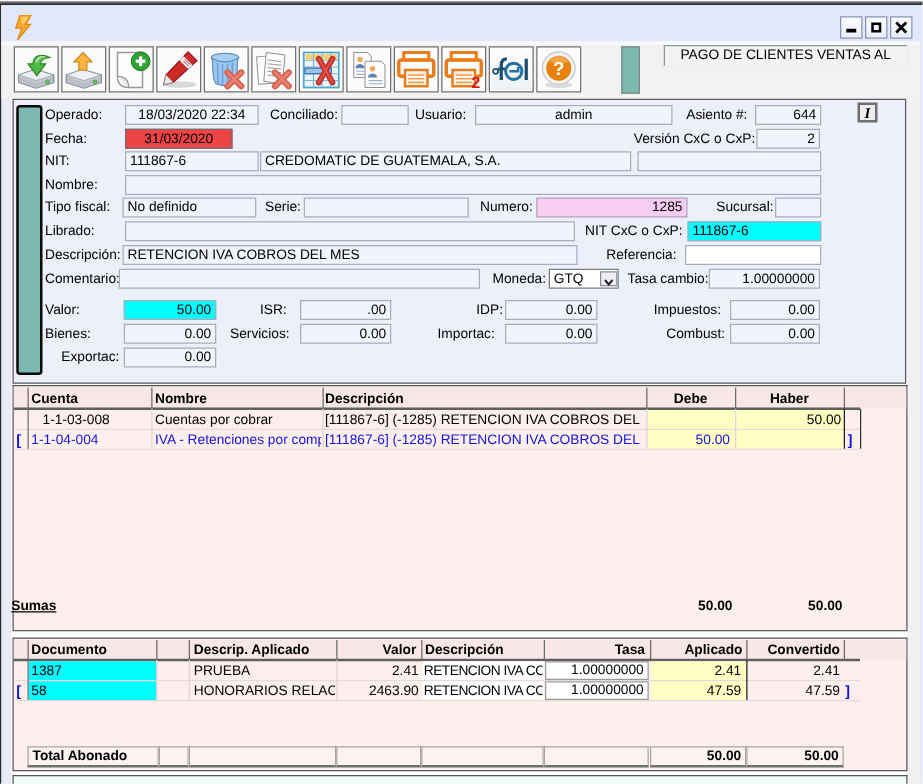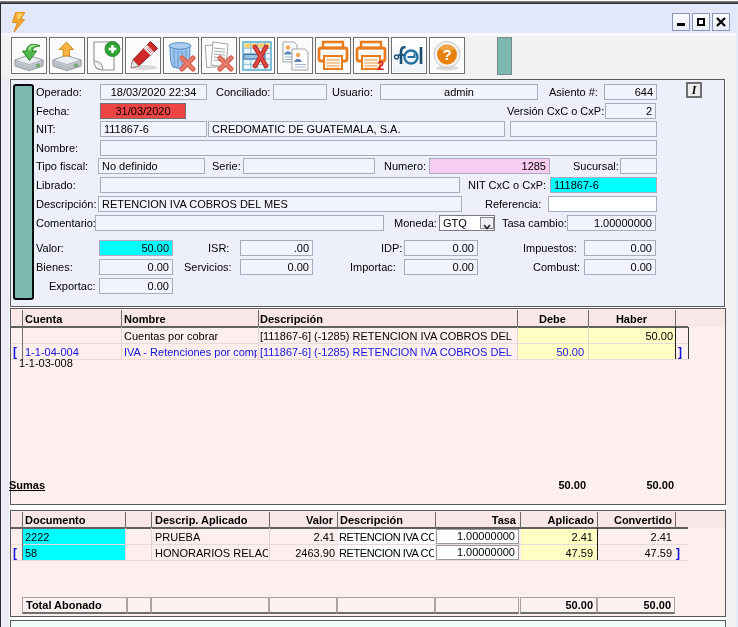--- a/index.html
+++ b/index.html
@@ -216,20 +216,21 @@
     <circle cx="16" cy="14.5" r="13" fill="#F2F2F0" stroke="#C8C8C8" stroke-width="1"></circle>
     <circle cx="16" cy="14.5" r="10" fill="#E8820C"></circle>
     <path d="M8 9 A10 10 0 0 1 24 9 Q16 13 8 9 Z" fill="#F5A64D" opacity="0.9"></path>
     <text x="16" y="20" font-size="15" font-weight="bold" fill="#FFF" text-anchor="middle" font-family="Liberation Sans">?</text>
   </svg>
       </div>
   </div>
 
   <div class="abs" style="left:497px;top:37px;width:15px;height:38px;background:#7CB7B0;border:1px solid #7B8A88;"></div>
 
+  <div class="abs" style="left:531px;top:36px;width:195px;height:17px;background:#F4F3F1;border:1px solid;border-color:#8E959E #ECECEC #ECECEC #8E959E;font-size:11px;line-height:15px;text-align:center;">PAGO DE CLIENTES VENTAS AL</div>
 
   <div class="abs" style="left:9px;top:79px;width:717px;height:548px;background:#FFFFFF;"></div>
 
   <div class="abs" style="left:10px;top:79px;width:715px;height:228px;background:#EDEFFA;border:1px solid #58585C;"></div>
   <div class="abs" style="left:13px;top:84px;width:21px;height:216px;background:#7CB9B1;border:2px solid #0A0A0A;border-radius:3px;"></div>
   <div id="formfields">
 
   <div class="lb" style="left:36px;top:86px;">Operado:</div>
   <div class="fld c" style="left:100px;top:84px;width:107px;">18/03/2020 22:34</div>
   <div class="lb" style="left:216px;top:86px;">Conciliado:</div>
@@ -327,21 +328,21 @@
   <div class="rsep" style="left:11px;top:343px;width:677px;"></div>
   <div class="rsep" style="left:11px;top:359px;width:677px;"></div>
   <div class="gsep" style="left:22px;top:327px;height:32px;background:#6F6F6F;"></div>
   <div class="lsep" style="left:121px;top:327px;height:32px;"></div>
   <div class="lsep" style="left:258px;top:327px;height:32px;"></div>
   <div class="lsep" style="left:517px;top:327px;height:32px;"></div>
   <div class="lsep" style="left:588px;top:327px;height:32px;"></div>
   <div class="gsep" style="left:675px;top:327px;height:32px;background:#1F1F1F;"></div>
   <div class="gsep" style="left:688px;top:327px;height:32px;background:#3A3A3A;"></div>
 
-  <div class="cell" style="left:19px;top:330px;margin-top:27px;">1-1-03-008</div>
+  <div class="cell" style="left:34px;top:330px;">1-1-03-008</div>
   <div class="cell" style="left:124px;top:330px;width:133px;">Cuentas por cobrar</div>
   <div class="cell" style="left:260px;top:330px;width:256px;">[111867-6] (-1285) RETENCION IVA COBROS DEL</div>
   <div class="cell r" style="left:589px;top:330px;width:84px;">50.00</div>
 
   <div class="cell b" style="left:13px;top:345px;color:#1414E0;font-size:12px;">[</div>
   <div class="cell" style="left:25px;top:346px;color:#1414E0;">1-1-04-004</div>
   <div class="cell" style="left:124px;top:346px;width:133px;color:#1414E0;">IVA - Retenciones por compe</div>
   <div class="cell" style="left:260px;top:346px;width:256px;color:#1414E0;">[111867-6] (-1285) RETENCION IVA COBROS DEL</div>
   <div class="cell r" style="left:518px;top:346px;width:66px;color:#1414E0;">50.00</div>
   <div class="cell b" style="left:678px;top:345px;color:#1414E0;font-size:12px;">]</div>
@@ -380,21 +381,21 @@
   <div class="rsep" style="left:11px;top:560px;width:677px;"></div>
   <div class="gsep" style="left:22px;top:528px;height:32px;background:#6F6F6F;"></div>
   <div class="lsep" style="left:125px;top:528px;height:32px;"></div>
   <div class="lsep" style="left:151px;top:528px;height:32px;"></div>
   <div class="lsep" style="left:269px;top:528px;height:32px;"></div>
   <div class="gsep" style="left:597px;top:528px;height:32px;background:#1F1F1F;"></div>
 
   <div class="abs" style="left:436px;top:529px;width:83px;height:15px;background:#FFF;border:1px solid #9A9A9A;font-size:11px;line-height:13px;text-align:right;padding:0 3px;">1.00000000</div>
   <div class="abs" style="left:436px;top:545px;width:83px;height:15px;background:#FFF;border:1px solid #9A9A9A;font-size:11px;line-height:13px;text-align:right;padding:0 3px;">1.00000000</div>
 
-  <div class="cell" style="left:25px;top:531px;">2222</div>
+  <div class="cell" style="left:25px;top:531px;">1387</div>
   <div class="cell" style="left:155px;top:531px;width:113px;">PRUEBA</div>
   <div class="cell r" style="left:269px;top:531px;width:66px;">2.41</div>
   <div class="cell" style="left:339px;top:531px;width:95px;letter-spacing:-0.4px;">RETENCION IVA COBROS</div>
   <div class="cell r" style="left:521px;top:531px;width:72px;">2.41</div>
   <div class="cell r" style="left:597px;top:531px;width:75px;">2.41</div>
 
   <div class="cell b" style="left:13px;top:546px;color:#1414E0;font-size:12px;">[</div>
   <div class="cell" style="left:25px;top:547px;">58</div>
   <div class="cell" style="left:155px;top:547px;width:113px;">HONORARIOS RELACIO</div>
   <div class="cell r" style="left:269px;top:547px;width:66px;">2463.90</div>

